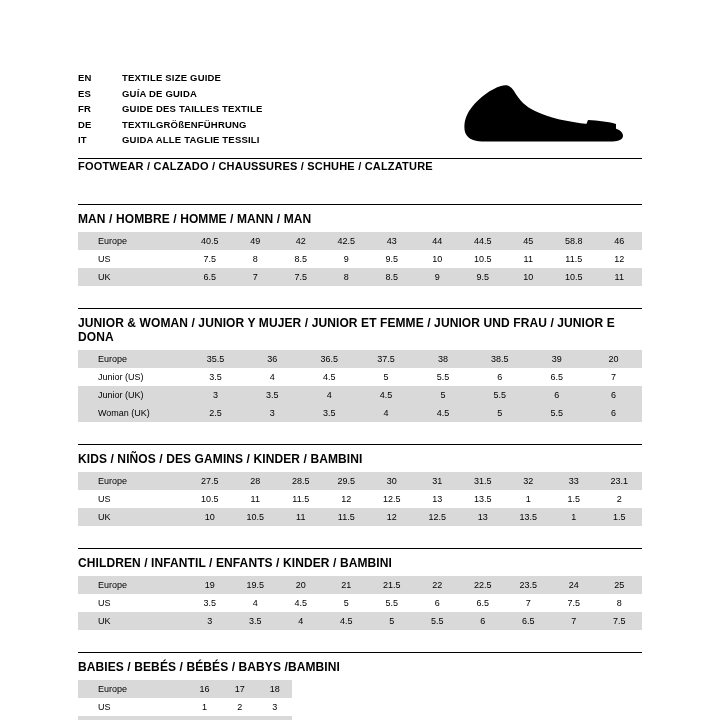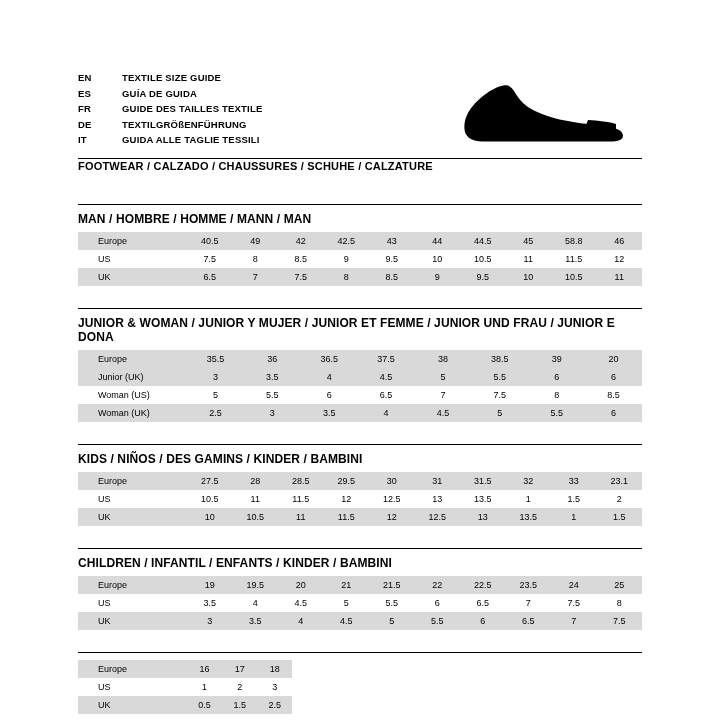--- a/index.html
+++ b/index.html
@@ -201,41 +201,41 @@
           <td class="rowlabel">Europe</td>
           <td>35.5</td>
           <td>36</td>
           <td>36.5</td>
           <td>37.5</td>
           <td>38</td>
           <td>38.5</td>
           <td>39</td>
           <td>20</td>
         </tr>
+        <tr>
+          <td class="rowlabel">Junior (US)</td>
+          <td>3.5</td>
+          <td>4</td>
+          <td>4.5</td>
+          <td>5</td>
+          <td>5.5</td>
+          <td>6</td>
+          <td>6.5</td>
+          <td>7</td>
+        </tr>
         <tr class="shaded">
           <td class="rowlabel">Junior (UK)</td>
           <td>3</td>
           <td>3.5</td>
           <td>4</td>
           <td>4.5</td>
           <td>5</td>
           <td>5.5</td>
           <td>6</td>
           <td>6</td>
-        </tr>
-        <tr>
-          <td class="rowlabel">Woman (US)</td>
-          <td>5</td>
-          <td>5.5</td>
-          <td>6</td>
-          <td>6.5</td>
-          <td>7</td>
-          <td>7.5</td>
-          <td>8</td>
-          <td>8.5</td>
         </tr>
         <tr class="shaded">
           <td class="rowlabel">Woman (UK)</td>
           <td>2.5</td>
           <td>3</td>
           <td>3.5</td>
           <td>4</td>
           <td>4.5</td>
           <td>5</td>
           <td>5.5</td>
@@ -336,20 +336,21 @@
           <td>6.5</td>
           <td>7</td>
           <td>7.5</td>
         </tr>
       </tbody>
     </table>
   </div>
 
   <div class="section">
     <div class="sec-rule"></div>
+    <div class="section-title">BABIES  / BEBÉS / BÉBÉS / BABYS /BAMBINI</div>
     <table class="sizes babies">
       <tbody>
         <tr class="shaded">
           <td class="rowlabel">Europe</td>
           <td>16</td>
           <td>17</td>
           <td>18</td>
         </tr>
         <tr>
           <td class="rowlabel">US</td>

